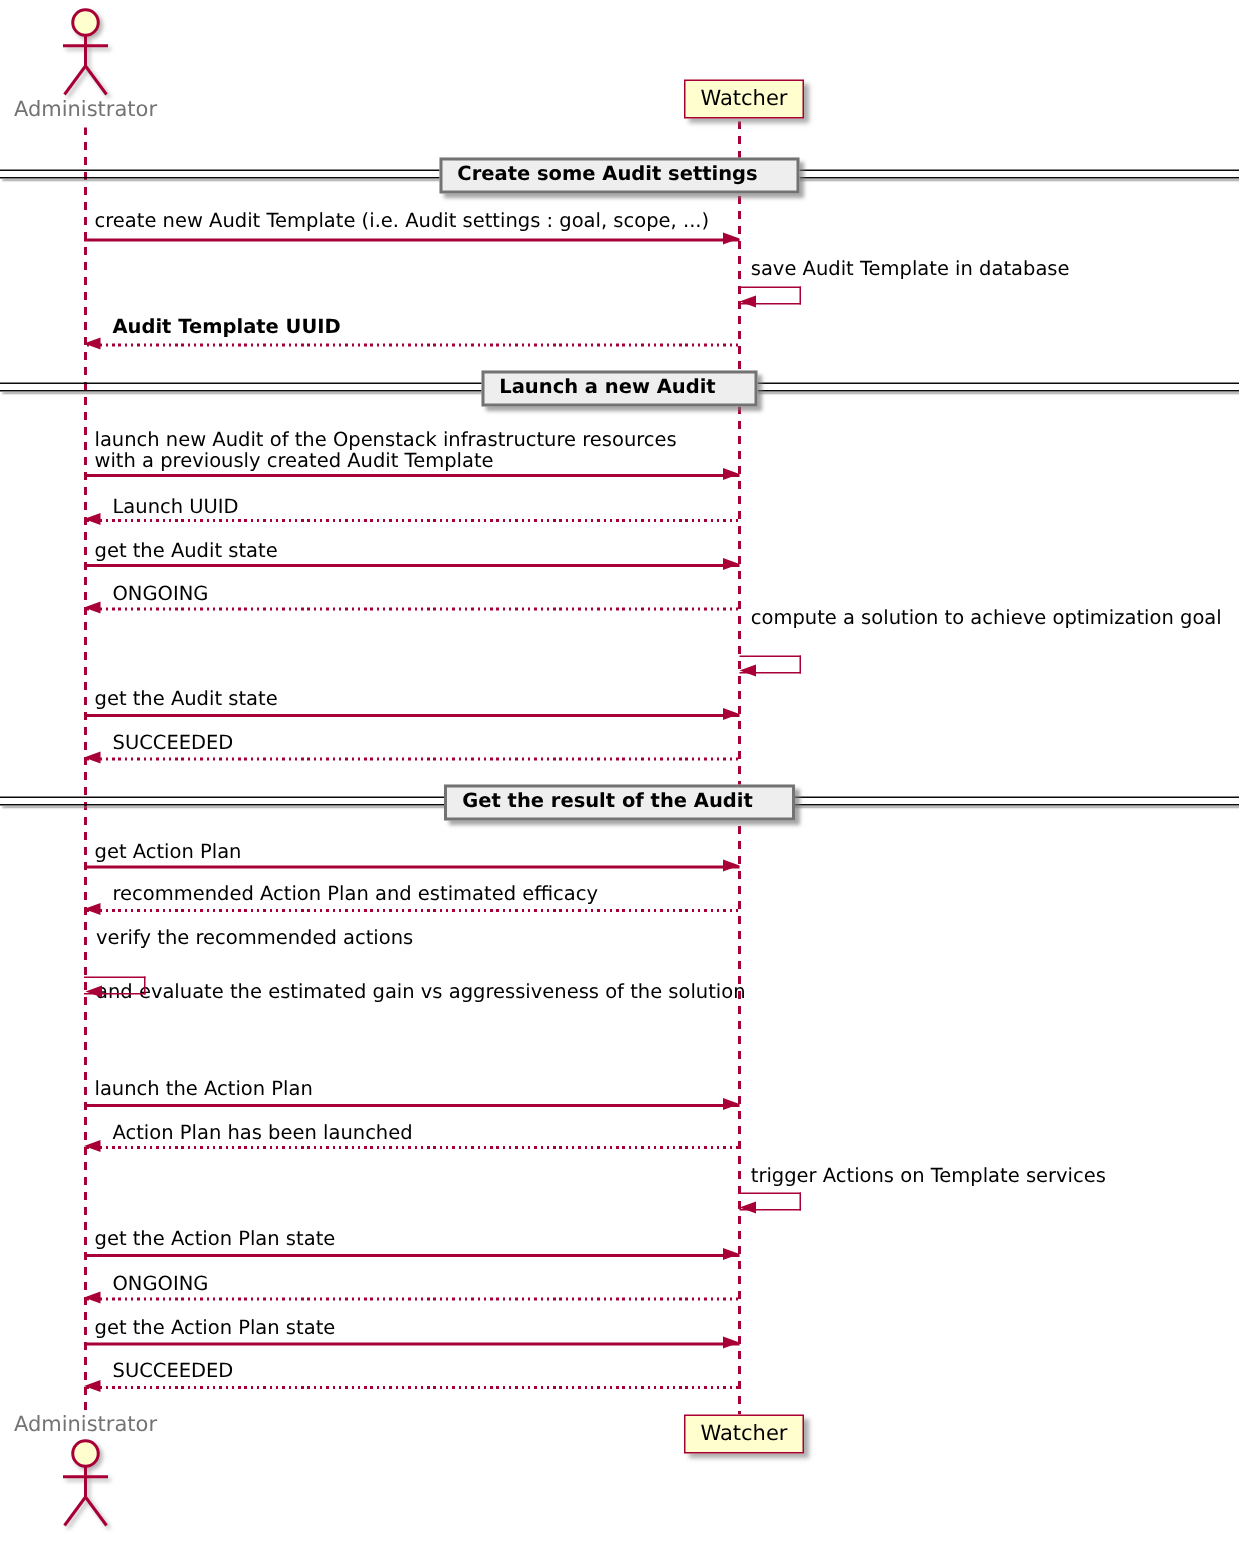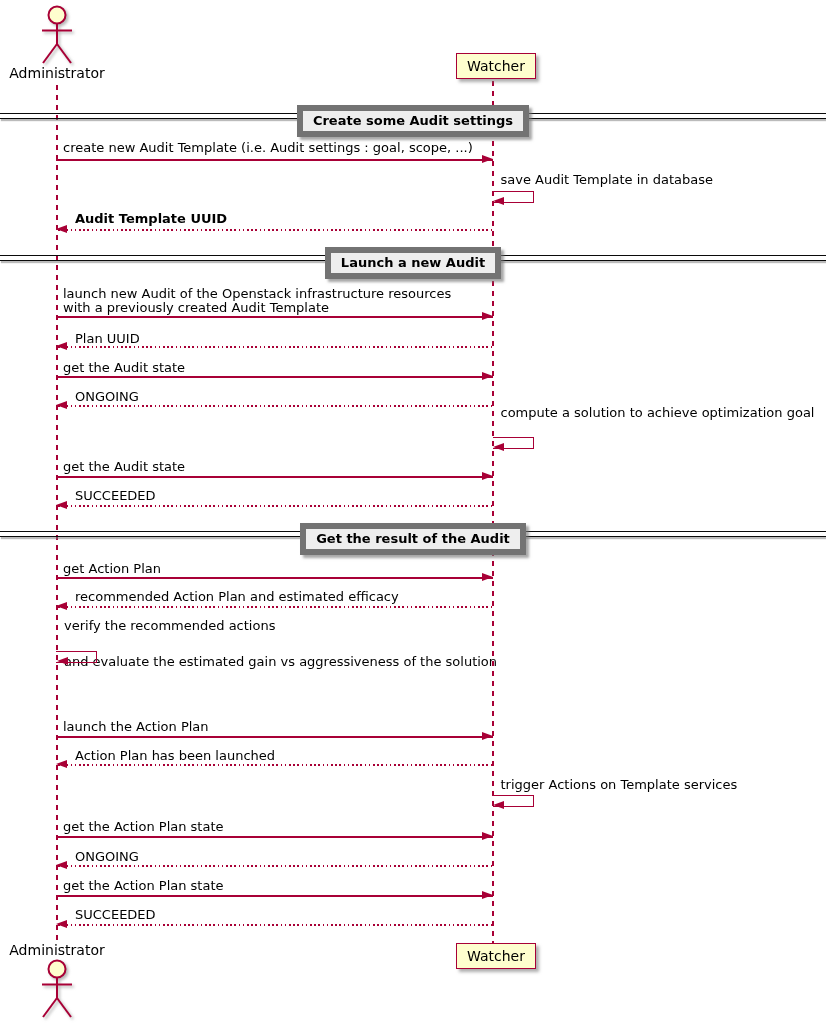--- a/index.html
+++ b/index.html
@@ -9,39 +9,39 @@
     position:relative; width:826px; height:1030px; background:#ffffff; overflow:hidden;
   }
   
   .lifeline {
     position:absolute; width:2px;
     background:repeating-linear-gradient(to bottom, #A80036 0 5px, transparent 5px 10px);
   }
   
   .actor { position:absolute; width:112px; text-align:center; }
   .actor svg { display:block; margin:0 auto; filter:drop-shadow(2px 2px 1.5px rgba(120,120,120,0.55)); }
-  .actor-label { font-size:14px; line-height:15px; color:#000000; }
+  .actor-label { font-size:14px; line-height:15px; color:#737373; }
   
   .participant {
     position:absolute; background:#FEFECE; border:1.6px solid #A80036;
     font-size:14px; padding:4px 10px; text-align:center;
     box-shadow:3px 3px 3px rgba(120,120,120,0.6);
     white-space:nowrap;
   }
   
   .divider { position:absolute; left:0; width:826px; height:24px; }
   .divider-band {
     position:absolute; left:0; right:0; top:8px; height:6px;
     border-top:1.6px solid #0a0a0a; border-bottom:1.6px solid #0a0a0a;
     box-shadow:1px 2px 1px rgba(120,120,120,0.5);
   }
   .divider-box {
     position:relative; margin:0 auto; display:table;
-    background:#EEEEEE; border:6px solid #737373;
-    font-size:13px; font-weight:bold; padding:2px 10px 3px 10px;
+    background:#EEEEEE; border:2px solid #737373;
+    font-size:13px; font-weight:bold; padding:2px 26px 3px 10px;
     box-shadow:3px 3px 2.5px rgba(120,120,120,0.65);
     white-space:nowrap;
   }
   
   .msg-label {
     position:absolute; font-size:13px; line-height:14px; color:#000; white-space:nowrap;
   }
   .msg-line-solid { position:absolute; height:1.6px; background:#A80036; }
   .msg-line-dotted {
     position:absolute; height:1.6px;
@@ -113,21 +113,21 @@
       <div class="msg-label" style="left: 500.5px; top: 173px;">save Audit Template in database</div>
       <div class="self-loop" style="left: 492.5px; top: 191px;"></div>
       <div class="arrow-left" style="left: 493px; top: 197.2px;"></div>
       <div class="msg-label" style="left: 75px; top: 212px; font-weight: bold;">Audit Template UUID</div>
       <div class="msg-line-dotted" style="left: 58px; top: 229px; width: 434.5px;"></div>
       <div class="arrow-left" style="left: 56px; top: 225.4px;"></div>
       <div class="msg-label" style="left: 63px; top: 287px;">launch new Audit of the Openstack infrastructure resources</div>
       <div class="msg-label" style="left: 63px; top: 301px;">with a previously created Audit Template</div>
       <div class="msg-line-solid" style="left: 56px; top: 316px; width: 436.5px;"></div>
       <div class="arrow-right" style="left: 482px; top: 312.4px;"></div>
-      <div class="msg-label" style="left: 75px; top: 332px;">Plan UUID</div>
+      <div class="msg-label" style="left: 75px; top: 332px;">Launch UUID</div>
       <div class="msg-line-dotted" style="left: 58px; top: 346px; width: 434.5px;"></div>
       <div class="arrow-left" style="left: 56px; top: 342.4px;"></div>
       <div class="msg-label" style="left: 63px; top: 361px;">get the Audit state</div>
       <div class="msg-line-solid" style="left: 56px; top: 376px; width: 436.5px;"></div>
       <div class="arrow-right" style="left: 482px; top: 372.4px;"></div>
       <div class="msg-label" style="left: 75px; top: 390px;">ONGOING</div>
       <div class="msg-line-dotted" style="left: 58px; top: 405px; width: 434.5px;"></div>
       <div class="arrow-left" style="left: 56px; top: 401.4px;"></div>
       <div class="msg-label" style="left: 500.5px; top: 406px;">compute a solution to achieve optimization goal</div>
       <div class="self-loop" style="left: 492.5px; top: 437px;"></div>

